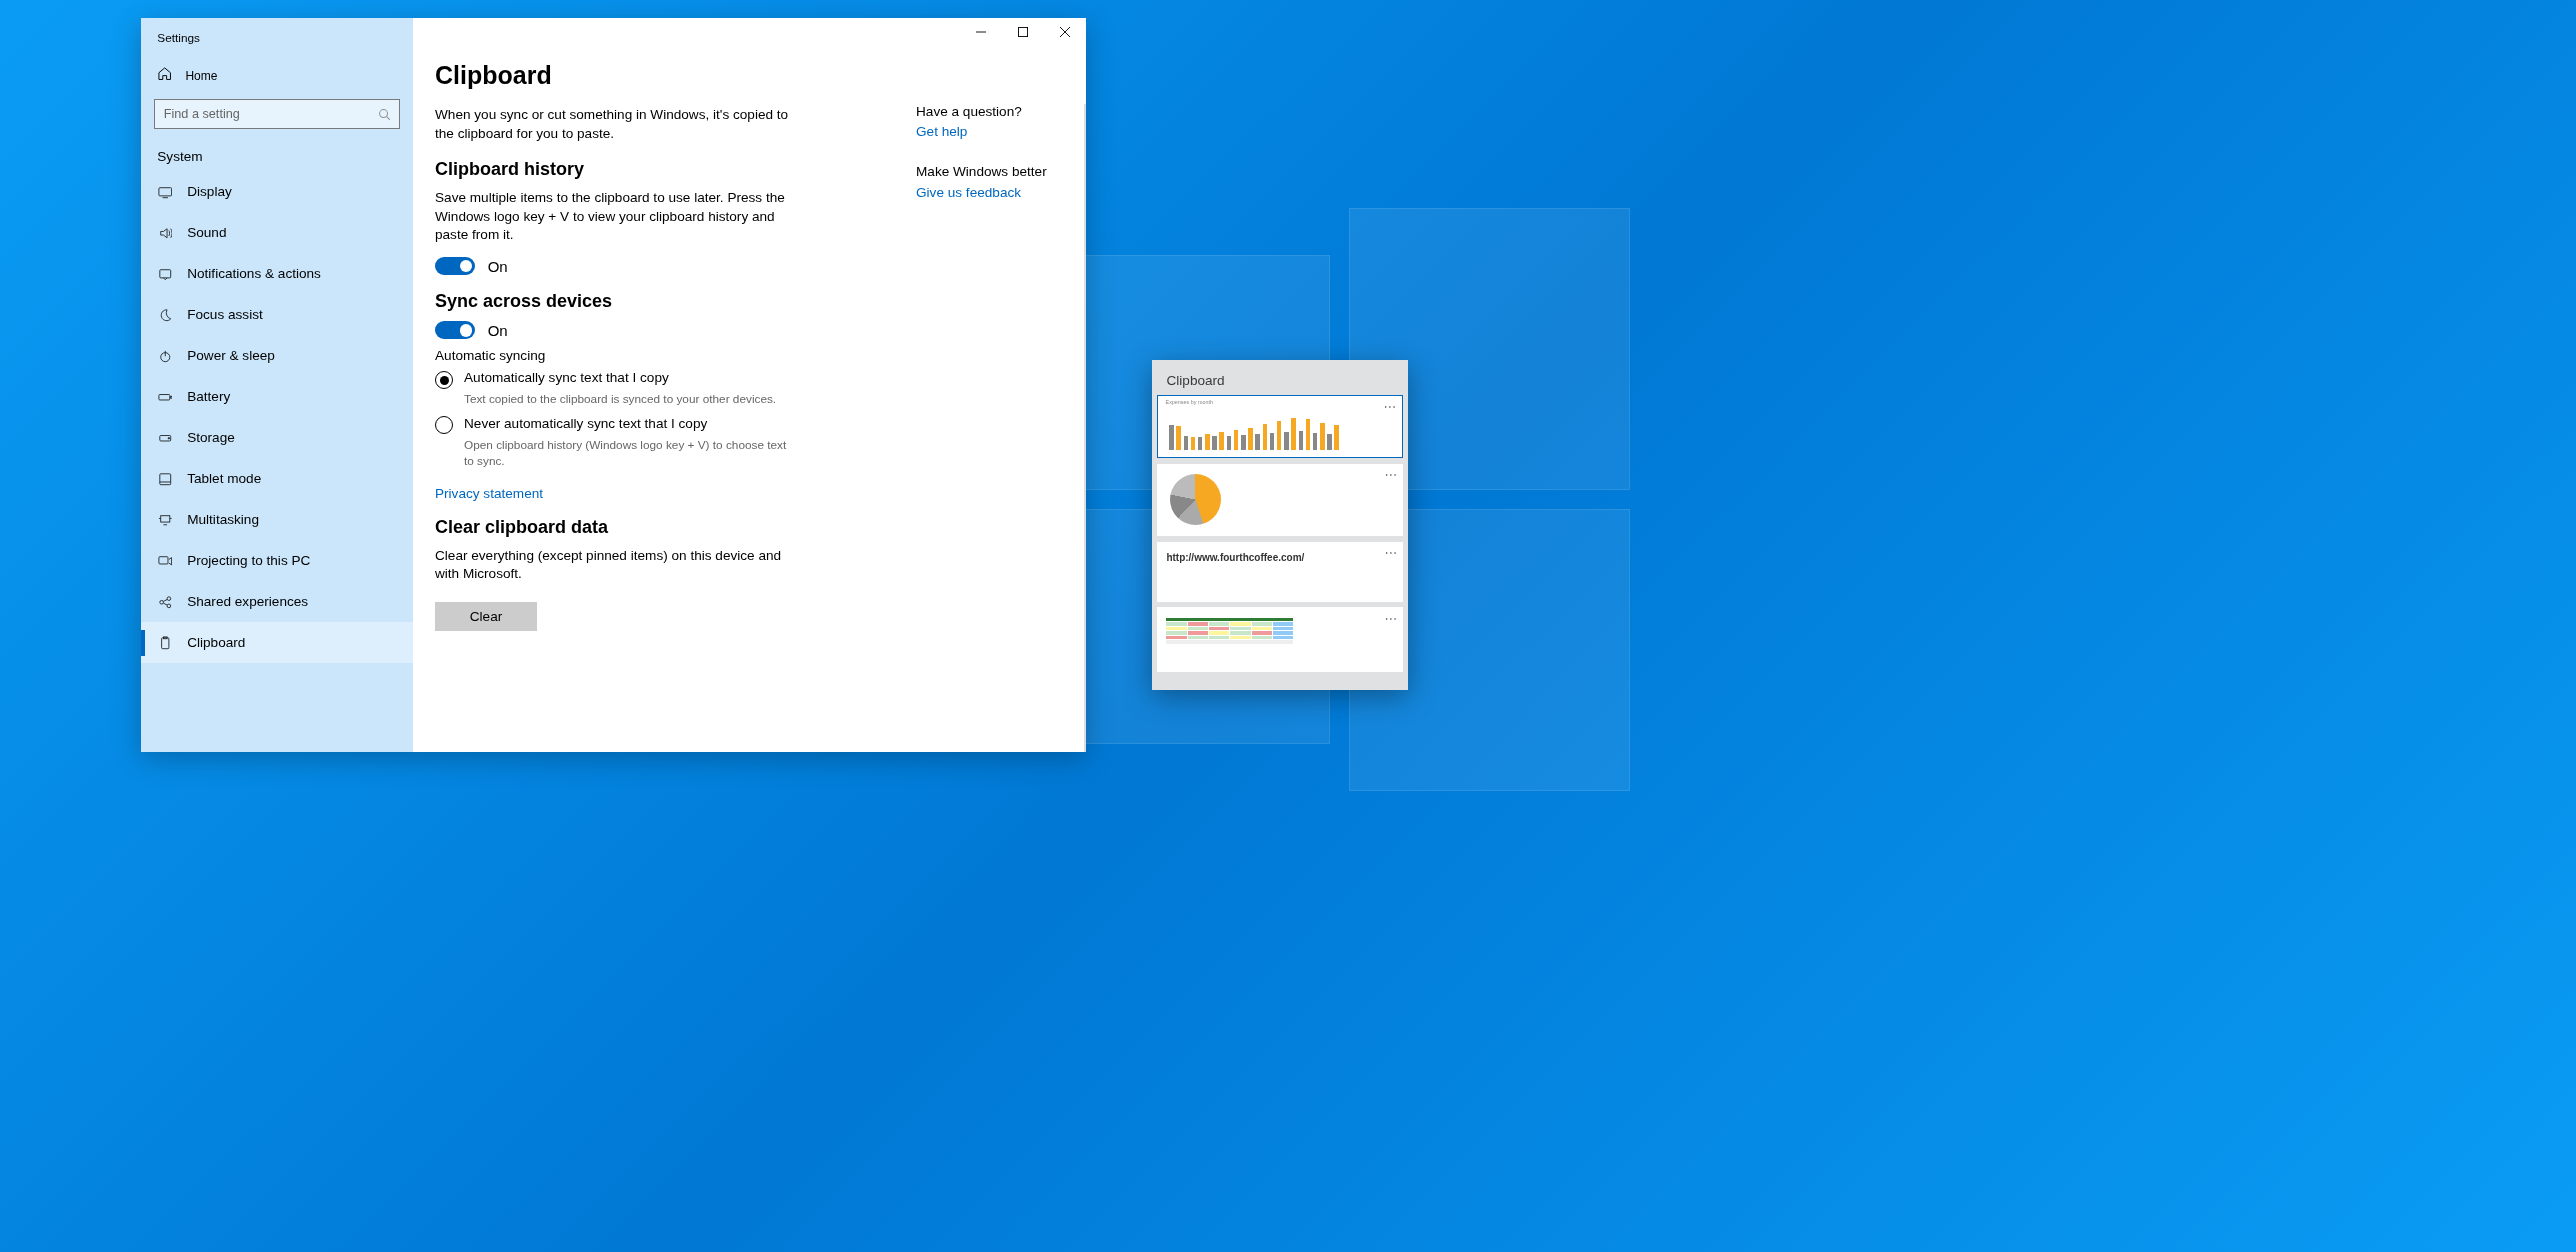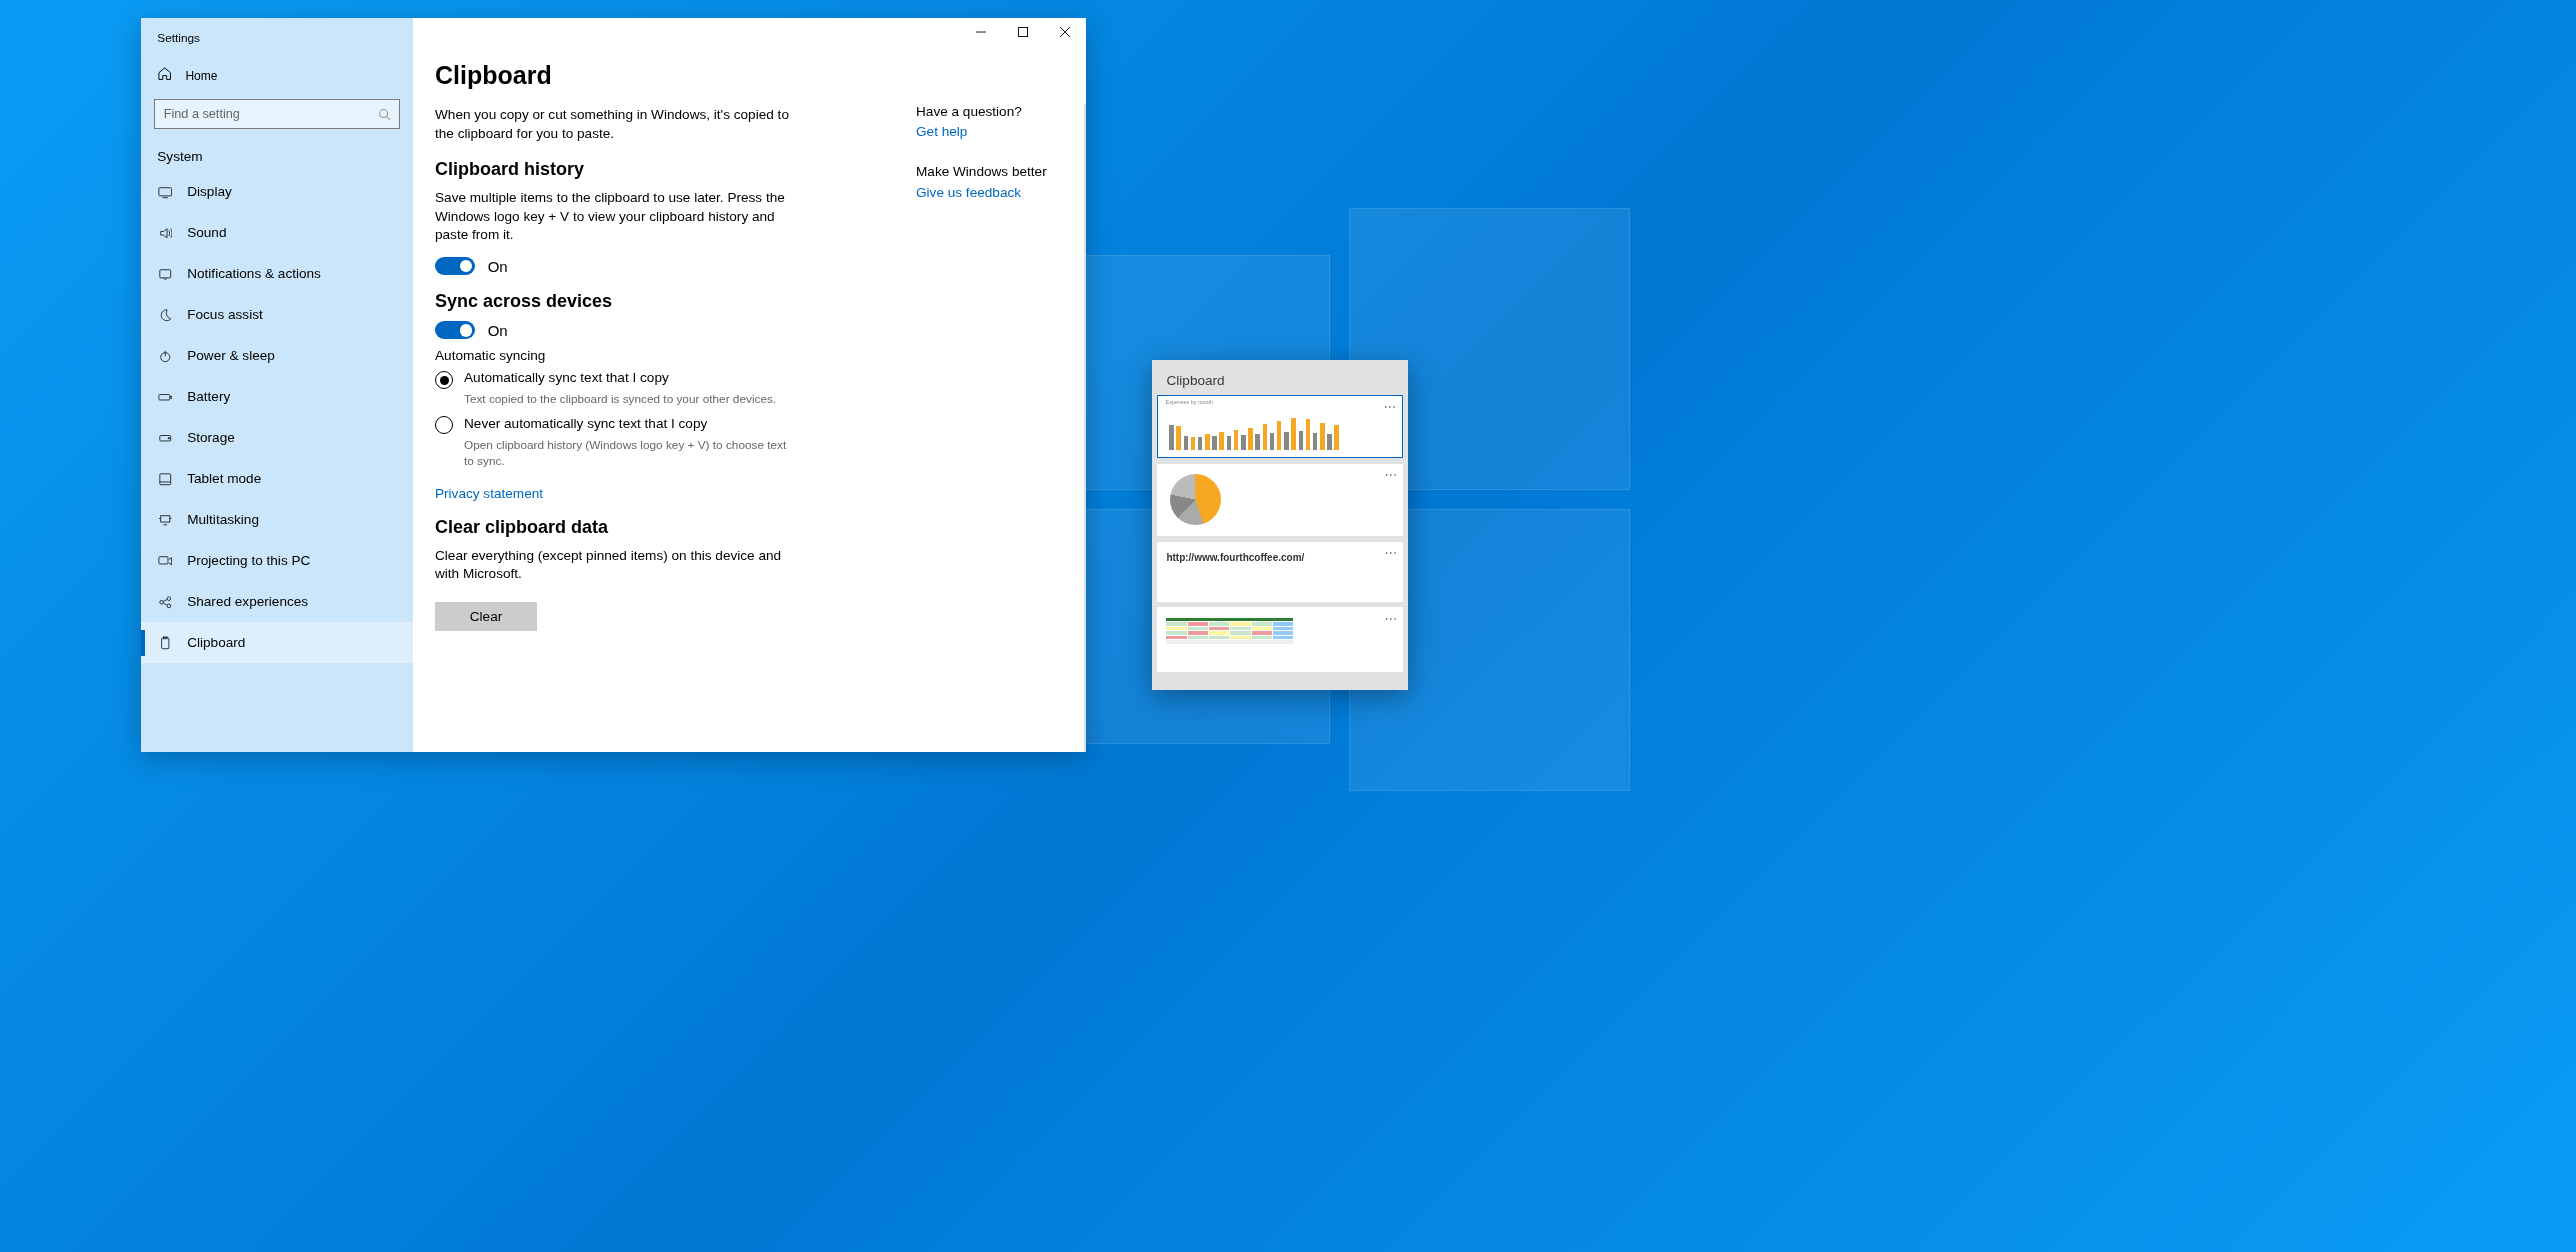--- a/index.html
+++ b/index.html
@@ -422,21 +422,21 @@
           <svg viewBox="0 0 11 11">
             <line x1="0" y1="0" x2="11" y2="11" stroke="#000" stroke-width="1"></line>
             <line x1="11" y1="0" x2="0" y2="11" stroke="#000" stroke-width="1"></line>
           </svg>
         </div>
     </div>
 
     <div class="content">
       <h1>Clipboard</h1>
       <div class="content-col">
-        <p>When you copy or cut something in Windows, it's copied to the clipboard for you to paste.</p>
+        <p>When you sync or cut something in Windows, it's copied to the clipboard for you to paste.</p>
 
         <h2>Clipboard history</h2>
         <p>Save multiple items to the clipboard to use later. Press the Windows logo key + V to view your clipboard history and paste from it.</p>
         <div class="toggle-row">
           <div class="toggle"></div>
           <span class="toggle-label">On</span>
         </div>
 
         <h2>Sync across devices</h2>
         <div class="toggle-row">

